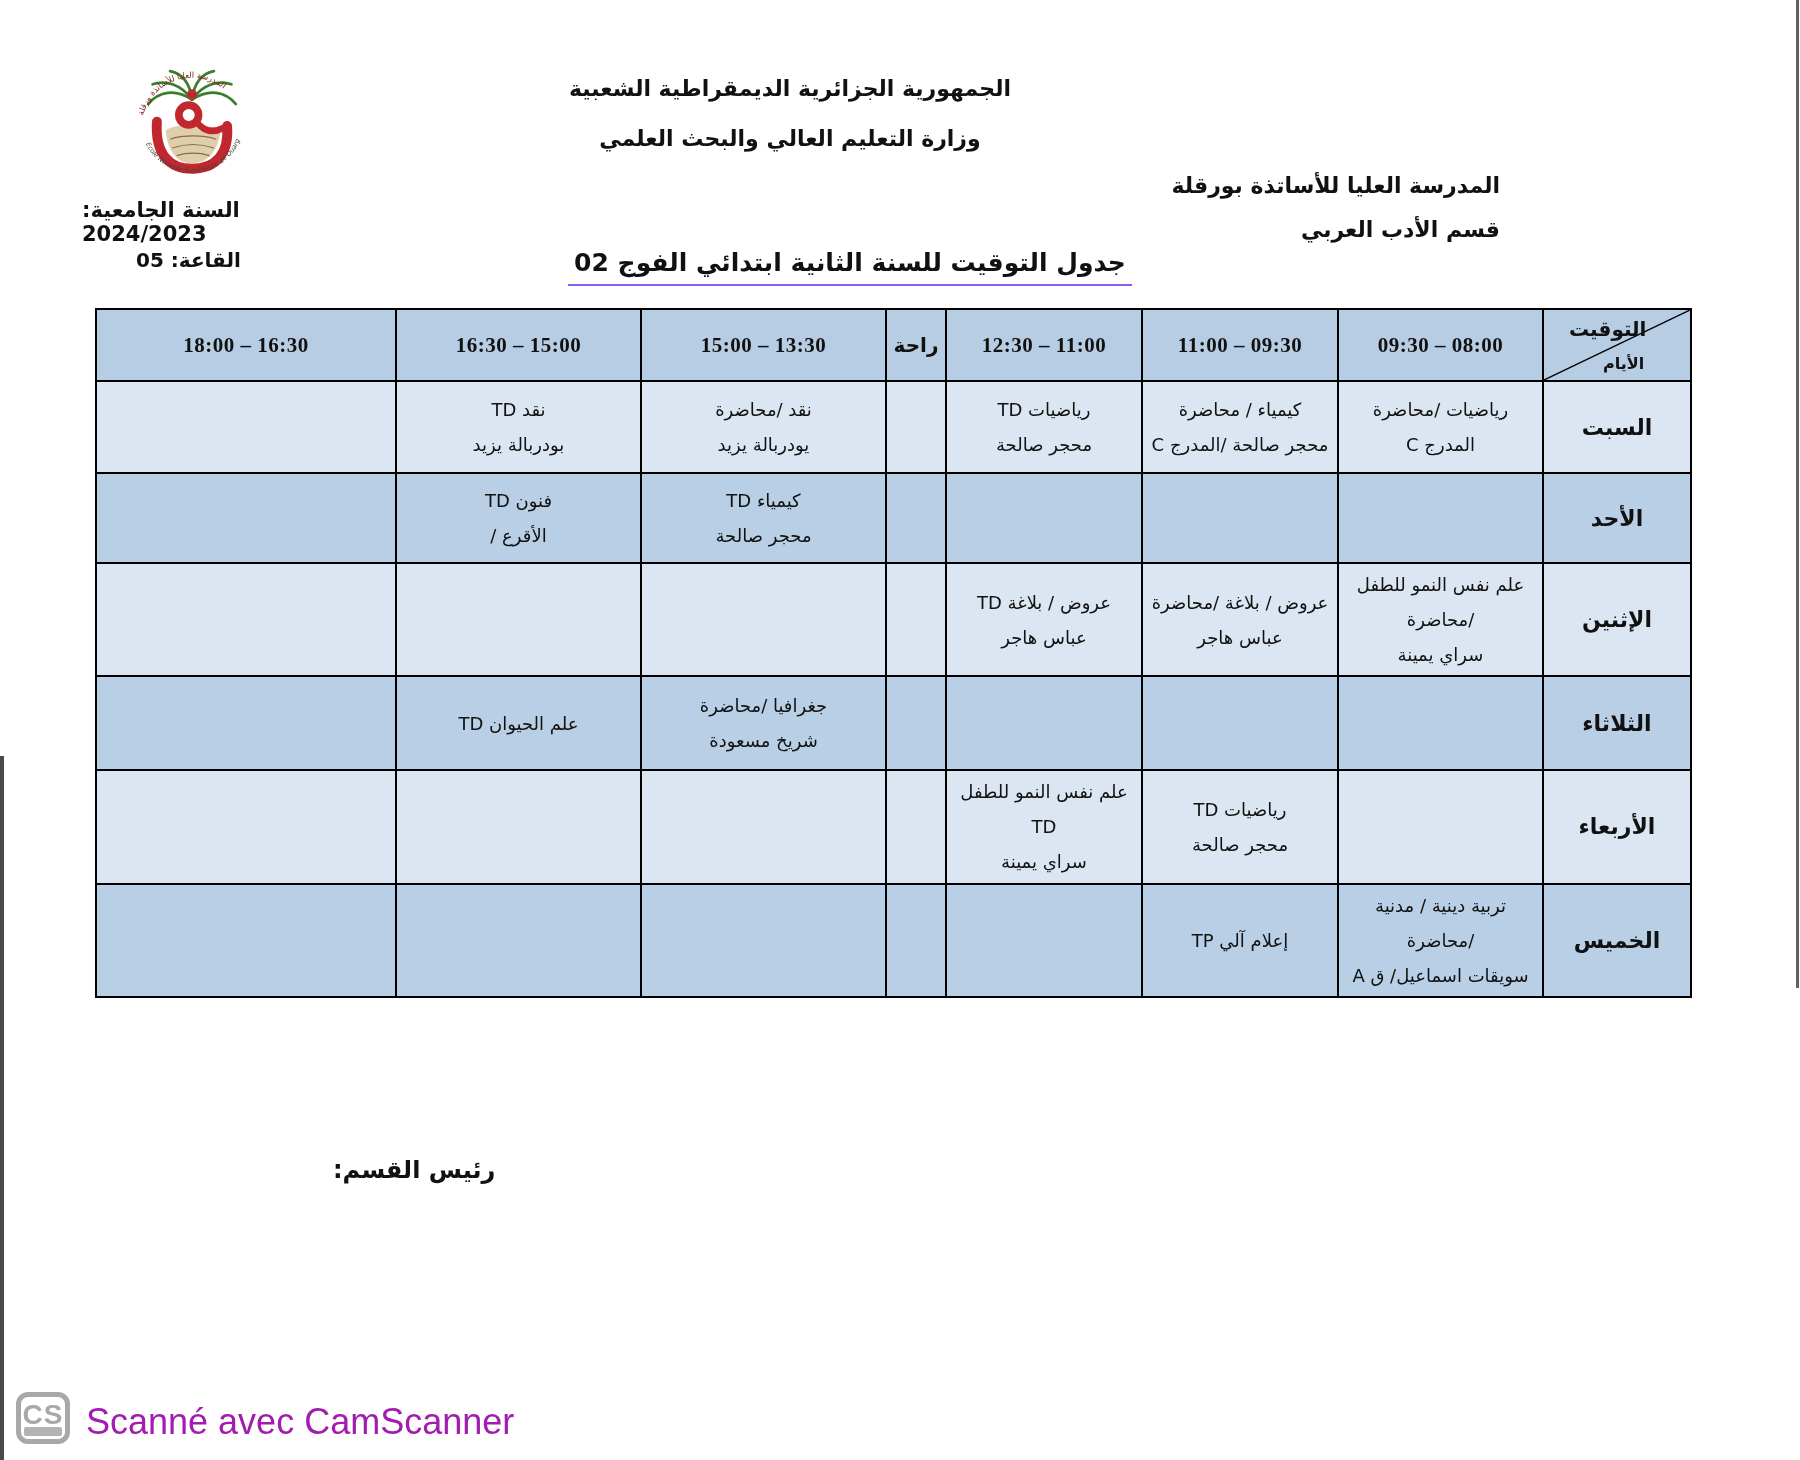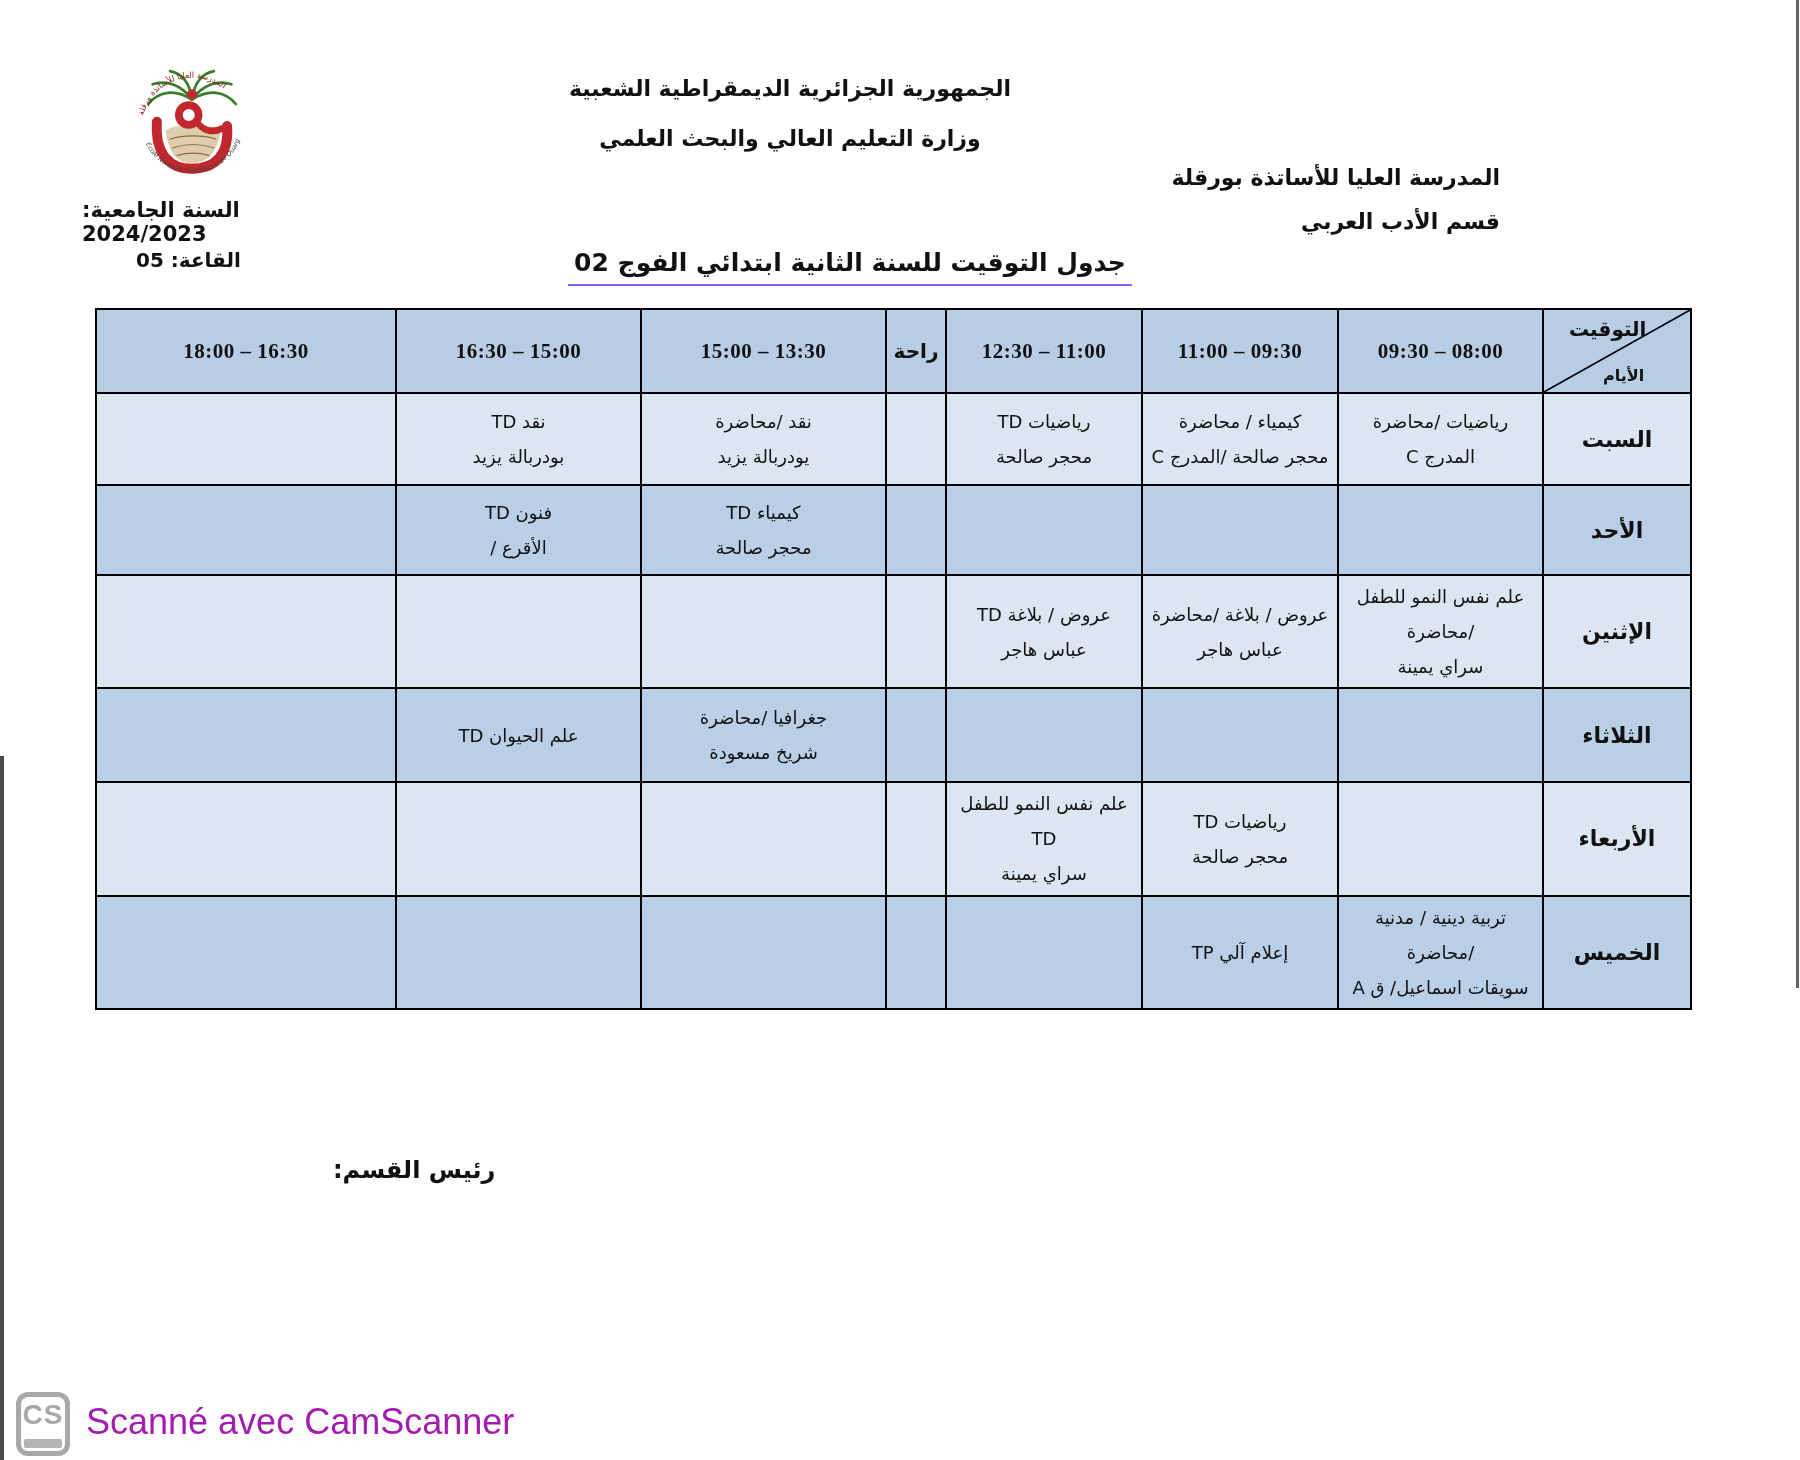--- a/index.html
+++ b/index.html
@@ -7,53 +7,53 @@
     position:relative;width:1800px;height:1460px;background:#ffffff;
     font-family:"DejaVu Sans",sans-serif;color:#111;overflow:hidden;margin:0 auto;
   }
   
   .edge-right{position:absolute;right:1px;top:0;width:3px;height:988px;background:#2c2c2c;opacity:.75;}
   .edge-left{position:absolute;left:0;top:756px;width:4px;height:704px;background:#1d1d1d;opacity:.8;}
 
   
   .hdr-center{position:absolute;left:560px;top:64px;width:460px;text-align:center;
     font-size:22px;font-weight:600;line-height:2.25;direction:rtl;}
-  .hdr-right{position:absolute;right:300px;top:156px;width:420px;text-align:right;
+  .hdr-right{position:absolute;right:300px;top:164px;width:420px;text-align:right;
     font-size:22px;font-weight:600;line-height:2.0;direction:rtl;}
   .year-line{position:absolute;left:82px;top:198px;width:260px;font-size:21px;font-weight:600;direction:rtl;text-align:left;}
   .room-line{position:absolute;left:136px;top:248px;font-size:20px;font-weight:bold;direction:rtl;}
   .doc-title-wrap{position:absolute;left:500px;top:248px;width:700px;text-align:center;direction:rtl;}
   .doc-title{display:inline-block;font-size:25px;font-weight:bold;border-bottom:2px solid #8b5cf6;padding:0 6px 7px 6px;}
 
   
   .logo{position:absolute;left:126px;top:58px;width:132px;height:136px;}
 
   
   table.tt{position:absolute;left:95px;top:308px;border-collapse:collapse;direction:rtl;table-layout:fixed;}
   table.tt td,table.tt th{border:2px solid #000;vertical-align:middle;text-align:center;padding:3px 5px;}
-  tr.head-row{height:84px;}
+  tr.head-row{height:72px;}
   tr.head-row th{background:#b7cde4;}
   .time{direction:ltr;unicode-bidi:isolate;font-family:"Liberation Serif",serif;font-size:21px;font-weight:bold;letter-spacing:.5px;}
   .break-h{font-size:20px;font-weight:bold;}
   .day-cell{font-size:22px;font-weight:bold;}
   td.slot{font-size:18px;line-height:1.95;white-space:pre-line;font-weight:500;margin-left:12px;}
   tr.r-light td,tr.r-light th{background:#dce6f2;}
   tr.r-dark td,tr.r-dark th{background:#b9cfe5;}
   tr.h92{height:92px;} tr.h90{height:90px;} tr.h98{height:100px;} tr.h94{height:94px;} tr.h104{height:104px;}
 
   
   th.corner{position:relative;padding:0;}
   .corner-svg{position:absolute;inset:0;width:100%;height:100%;}
   .corner-top{position:absolute;top:7px;left:50%;transform:translateX(-62%);font-size:20px;font-weight:bold;}
   .corner-bottom{position:absolute;bottom:7px;left:50%;transform:translateX(-34%);font-size:16px;font-weight:bold;}
 
   .chief-line{position:absolute;left:333px;top:1156px;font-size:24px;font-weight:bold;direction:rtl;}
 
   
-  .cs-badge{position:absolute;left:16px;top:1392px;width:54px;height:64px;border:5px solid #a8a8a8;
+  .cs-badge{position:absolute;left:16px;top:1392px;width:54px;height:52px;border:5px solid #a8a8a8;
     border-radius:12px;box-sizing:border-box;}
   .cs-letters{position:absolute;top:2px;left:0;right:0;text-align:center;
     font-family:"Liberation Sans",sans-serif;font-size:28px;font-weight:bold;color:#a8a8a8;letter-spacing:1px;}
   .cs-strip{position:absolute;left:3px;right:3px;bottom:3px;height:9px;background:#b3b3b3;border-radius:2px;}
   .cs-text{position:absolute;left:86px;top:1401px;font-family:"Liberation Sans",sans-serif;
     font-size:36px;color:#a21caf;font-weight:500;}
 </style>
 </head>
 <body>
 

